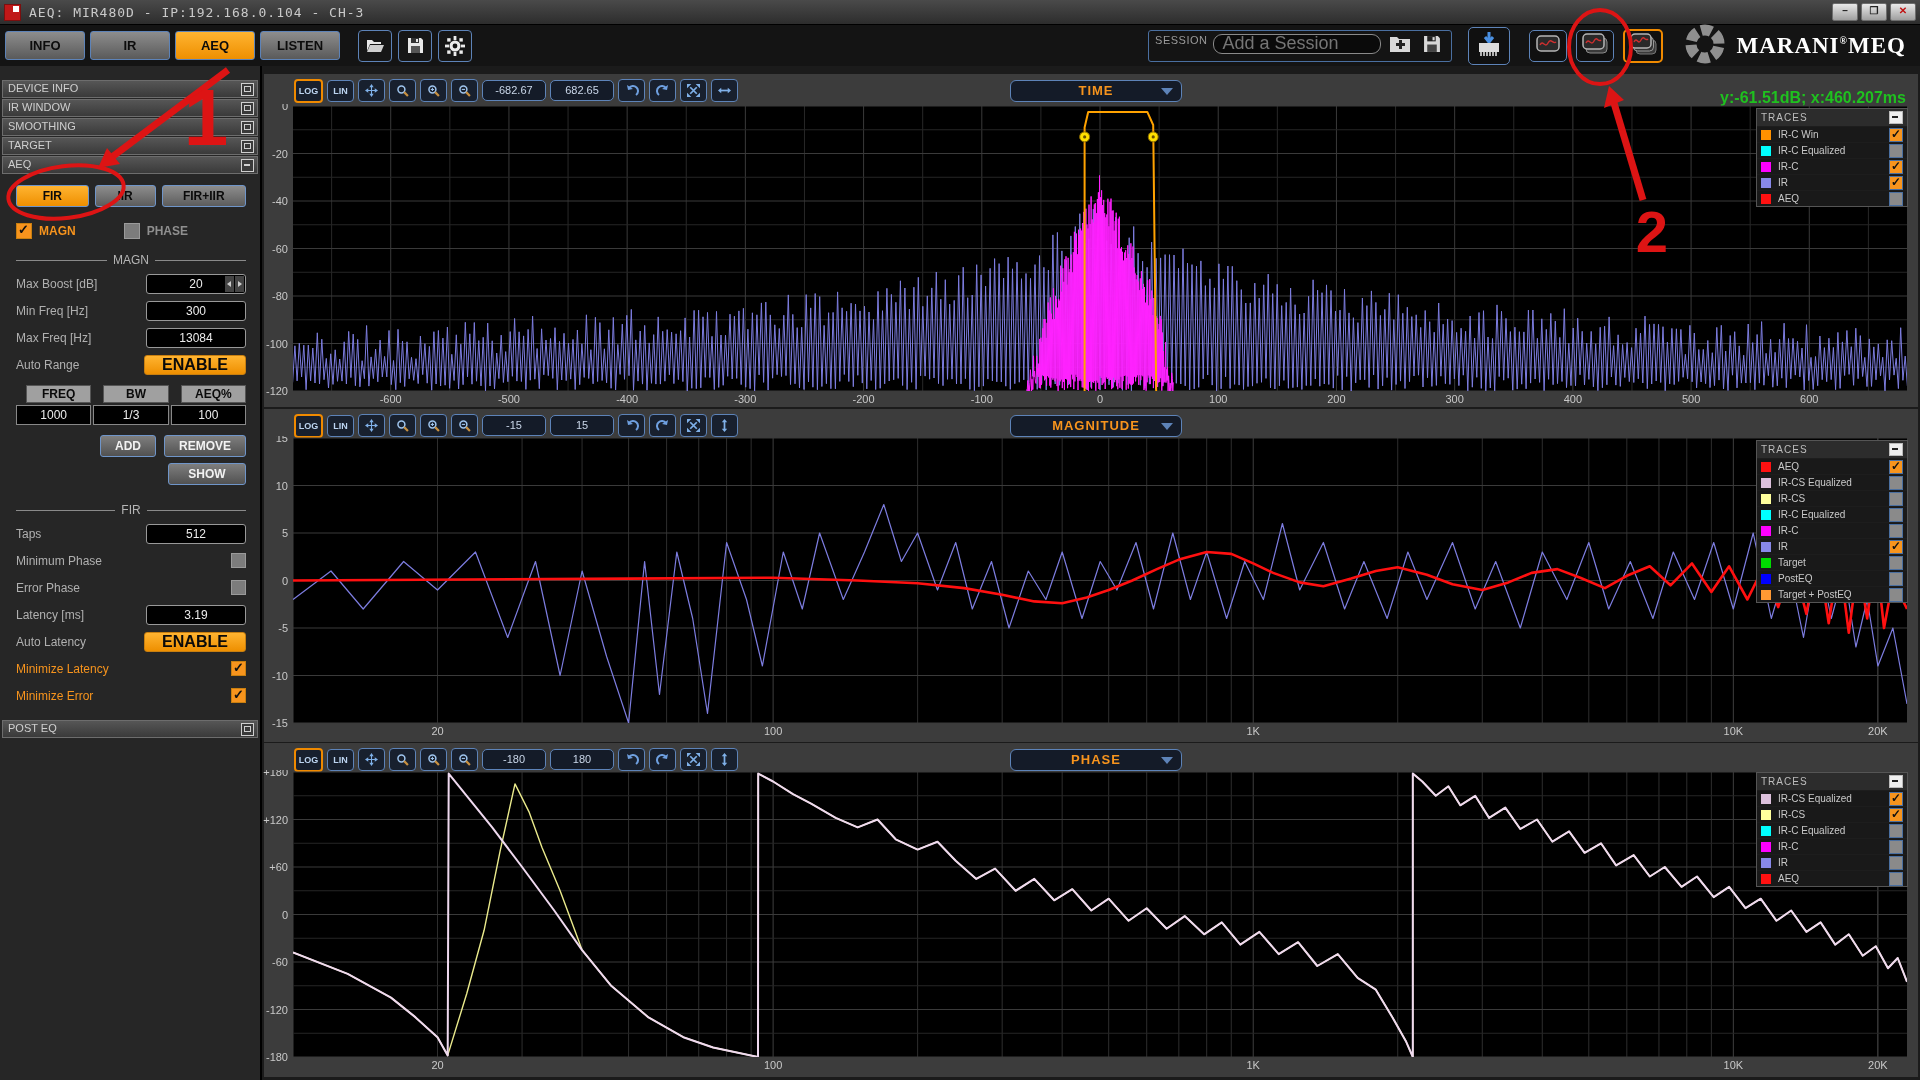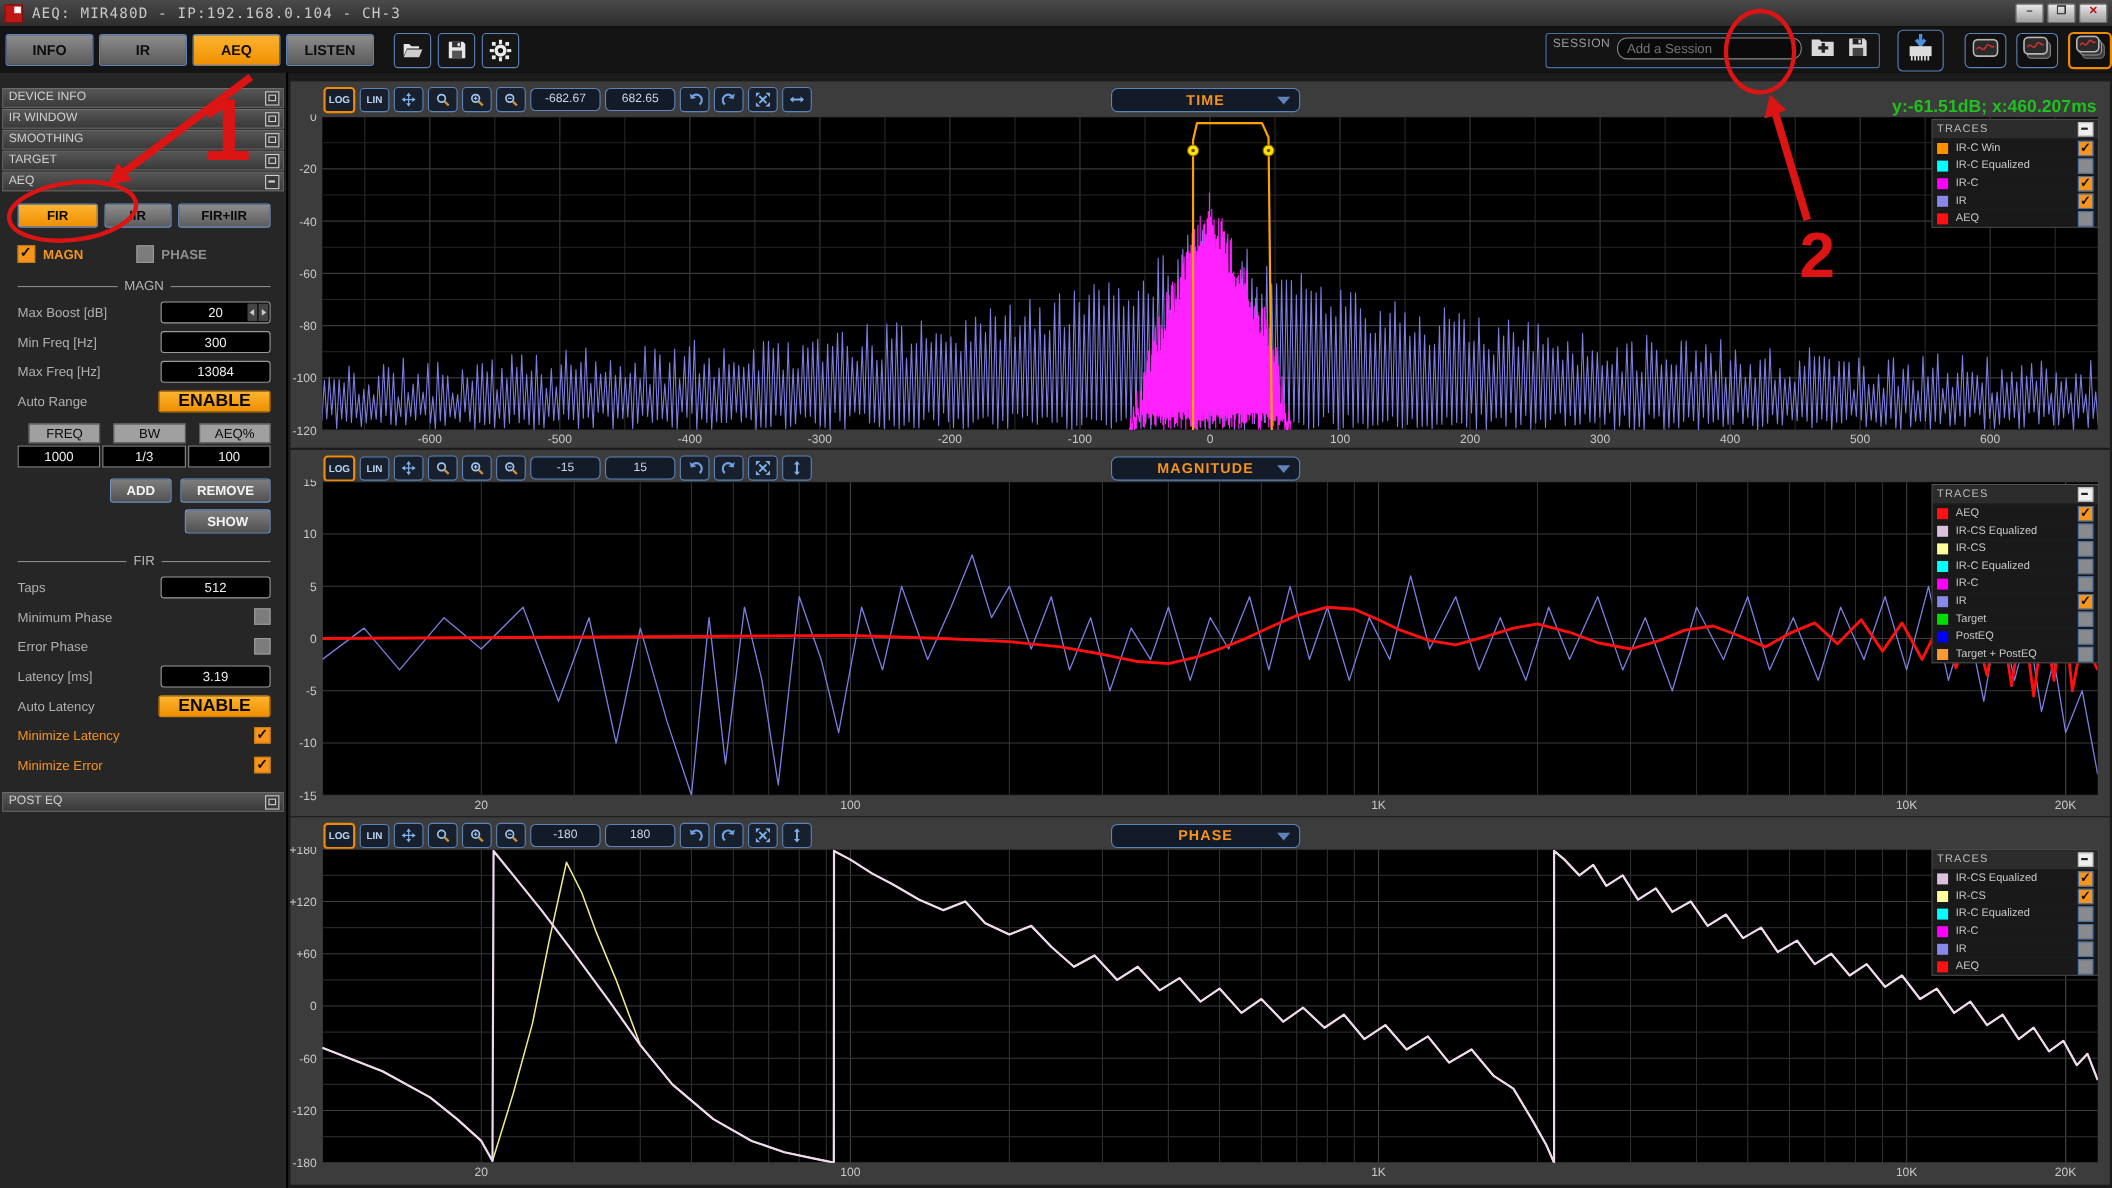--- a/index.html
+++ b/index.html
@@ -22,21 +22,21 @@
     background:linear-gradient(#8d8d8d,#5a5a5a);color:#0c0c0c;font-weight:bold;font-size:13px;
     display:flex;align-items:center;justify-content:center;}
   .tab.active{background:linear-gradient(#ffb431,#ee8f00);}
   .ibtn{width:32px;height:30px;border:1px solid #5d83b8;border-radius:4px;background:#161616;
     display:flex;align-items:center;justify-content:center;margin-left:6px;color:#eee;}
   .ibtn svg{display:block}
   #sessiongrp{margin-left:auto;display:flex;align-items:flex-start;border:1px solid #4a6fa0;border-radius:3px;
     padding:3px 6px;gap:6px;}
   #sessiongrp .slabel{color:#9a9a9a;font-size:11px;letter-spacing:.5px;}
   #sessiongrp input{width:150px;height:18px;background:#0a0a0a;border:1px solid #8a8a8a;border-radius:9px;
-    color:#bef264;font-size:12px;padding:0 8px;outline:none;}
+    color:#bef264;font-size:18px;padding:0 8px;outline:none;}
   .gbtn{width:26px;height:24px;display:flex;align-items:center;justify-content:center;color:#ddd;}
   #rightgrp{display:flex;align-items:center;margin-left:16px;gap:9px;}
   .chipbtn{width:40px;height:36px;border:1px solid #5d83b8;border-radius:5px;background:#101010;
     display:flex;align-items:center;justify-content:center;}
   .viewbtn{width:36px;height:30px;border:1px solid #5d83b8;border-radius:5px;background:#101010;
     display:flex;align-items:center;justify-content:center;}
   .viewbtn.active{border:2px solid #f08a00;}
   #brand{display:flex;align-items:center;margin:0 14px 0 12px;gap:10px;}
   #brandtext{color:#fff;font-family:"Liberation Serif",serif;font-weight:bold;font-size:23px;letter-spacing:1px;}
   #brandtext sup{font-size:10px;}
@@ -68,21 +68,21 @@
   .vbox{width:98px;height:18px;background:#000;border:1px solid #999;border-radius:3px;color:#ececec;
     font-size:12px;text-align:center;line-height:18px;position:relative;flex:none;}
   .vbox .spin{position:absolute;right:1px;top:1px;height:16px;display:flex;}
   .vbox .spin i{width:9px;height:16px;background:#444;margin-left:1px;position:relative;}
   .vbox .spin i.l:after{content:"";position:absolute;left:2px;top:5px;border:3px solid transparent;border-right:4px solid #ccc;border-left:0;}
   .vbox .spin i.r:after{content:"";position:absolute;left:3px;top:5px;border:3px solid transparent;border-left:4px solid #ccc;border-right:0;}
   .enbtn{width:100px;height:18px;background:linear-gradient(#ffb431,#ee8f00);border:1px solid #c87f10;border-radius:3px;
     color:#0a0a0a;font-weight:bold;font-size:16px;text-align:center;line-height:18px;flex:none;}
   #aeqtable{margin-top:10px;}
   #aeqtable .hrow,#aeqtable .vrow{display:flex;gap:2px;}
-  #aeqtable .hc{flex:1;background:#a0a0a0;color:#0a0a0a;font-weight:normal;font-size:12px;text-align:center;height:16px;line-height:16px;border:1px solid #555;margin-left:10px;}
+  #aeqtable .hc{flex:1;background:#a0a0a0;color:#0a0a0a;font-weight:bold;font-size:12px;text-align:center;height:16px;line-height:16px;border:1px solid #555;margin-left:10px;}
   #aeqtable .vc{flex:1;background:#000;color:#ececec;font-size:12px;text-align:center;height:18px;line-height:18px;border:1px solid #888;margin-top:2px;}
   .btnrow{display:flex;justify-content:flex-end;gap:8px;margin-top:10px;}
   .abtn{height:20px;border:1px solid #6f95c9;border-radius:3px;background:linear-gradient(#7e7e7e,#515151);
     color:#f2f2f2;font-weight:bold;font-size:12px;display:flex;align-items:center;justify-content:center;padding:0 14px;}
   .smallcb{width:13px;height:13px;}
   
   #main{position:absolute;left:262px;top:66px;width:1658px;height:1014px;background:#1b1b1b;}
   .panel{position:absolute;left:2px;width:1654px;background:#3c3c3c;}
   .ctb{position:absolute;left:0;width:1654px;height:27px;display:flex;align-items:center;padding-left:32px;box-sizing:border-box;gap:4px;}
   .scbtn{width:25px;height:20px;border:1px solid #5d83b8;border-radius:4px;background:#18202e;
@@ -213,20 +213,26 @@
               <path d="M4 10c3-6 5 4 8-2s4 2 7-1" stroke="#d03030" stroke-width="1.4" fill="none"></path>
             </svg></span>
       </div>
       <div class="viewbtn active">
         <span><svg width="27" height="22" viewBox="0 0 27 22">
               <rect x="6" y="7" width="20" height="14" rx="4" fill="#3a3a3a" stroke="#777"></rect>
               <rect x="3.5" y="4" width="20" height="14" rx="4" fill="#343434" stroke="#999"></rect>
               <rect x="1" y="1" width="20" height="14" rx="4" fill="#2a2a2a" stroke="#b5b5b5" stroke-width="1.5"></rect>
               <path d="M4 9c3-6 4 4 7-2s4 2 7-1" stroke="#d03030" stroke-width="1.4" fill="none"></path>
             </svg></span>
+      </div>
+      <div id="brand">
+        <span><svg width="42" height="42" viewBox="0 0 42 42">
+              <circle cx="21" cy="21" r="14" fill="none" stroke="#8f8f8f" stroke-width="11" stroke-dasharray="10.5 4.2" transform="rotate(12 21 21)"></circle>
+            </svg></span>
+        <span id="brandtext"><span>MARANI</span><sup>®</sup><span>MEQ</span></span>
       </div>
     </div>
   </div>
 
   <div id="sidebar">
     <div class="shdr"><span>DEVICE INFO</span><span class="ricon"></span></div>
     <div class="shdr"><span>IR WINDOW</span><span class="ricon"></span></div>
     <div class="shdr"><span>SMOOTHING</span><span class="ricon"></span></div>
     <div class="shdr"><span>TARGET</span><span class="ricon"></span></div>
     <div class="shdr"><span>AEQ</span><span class="micon"></span></div>

